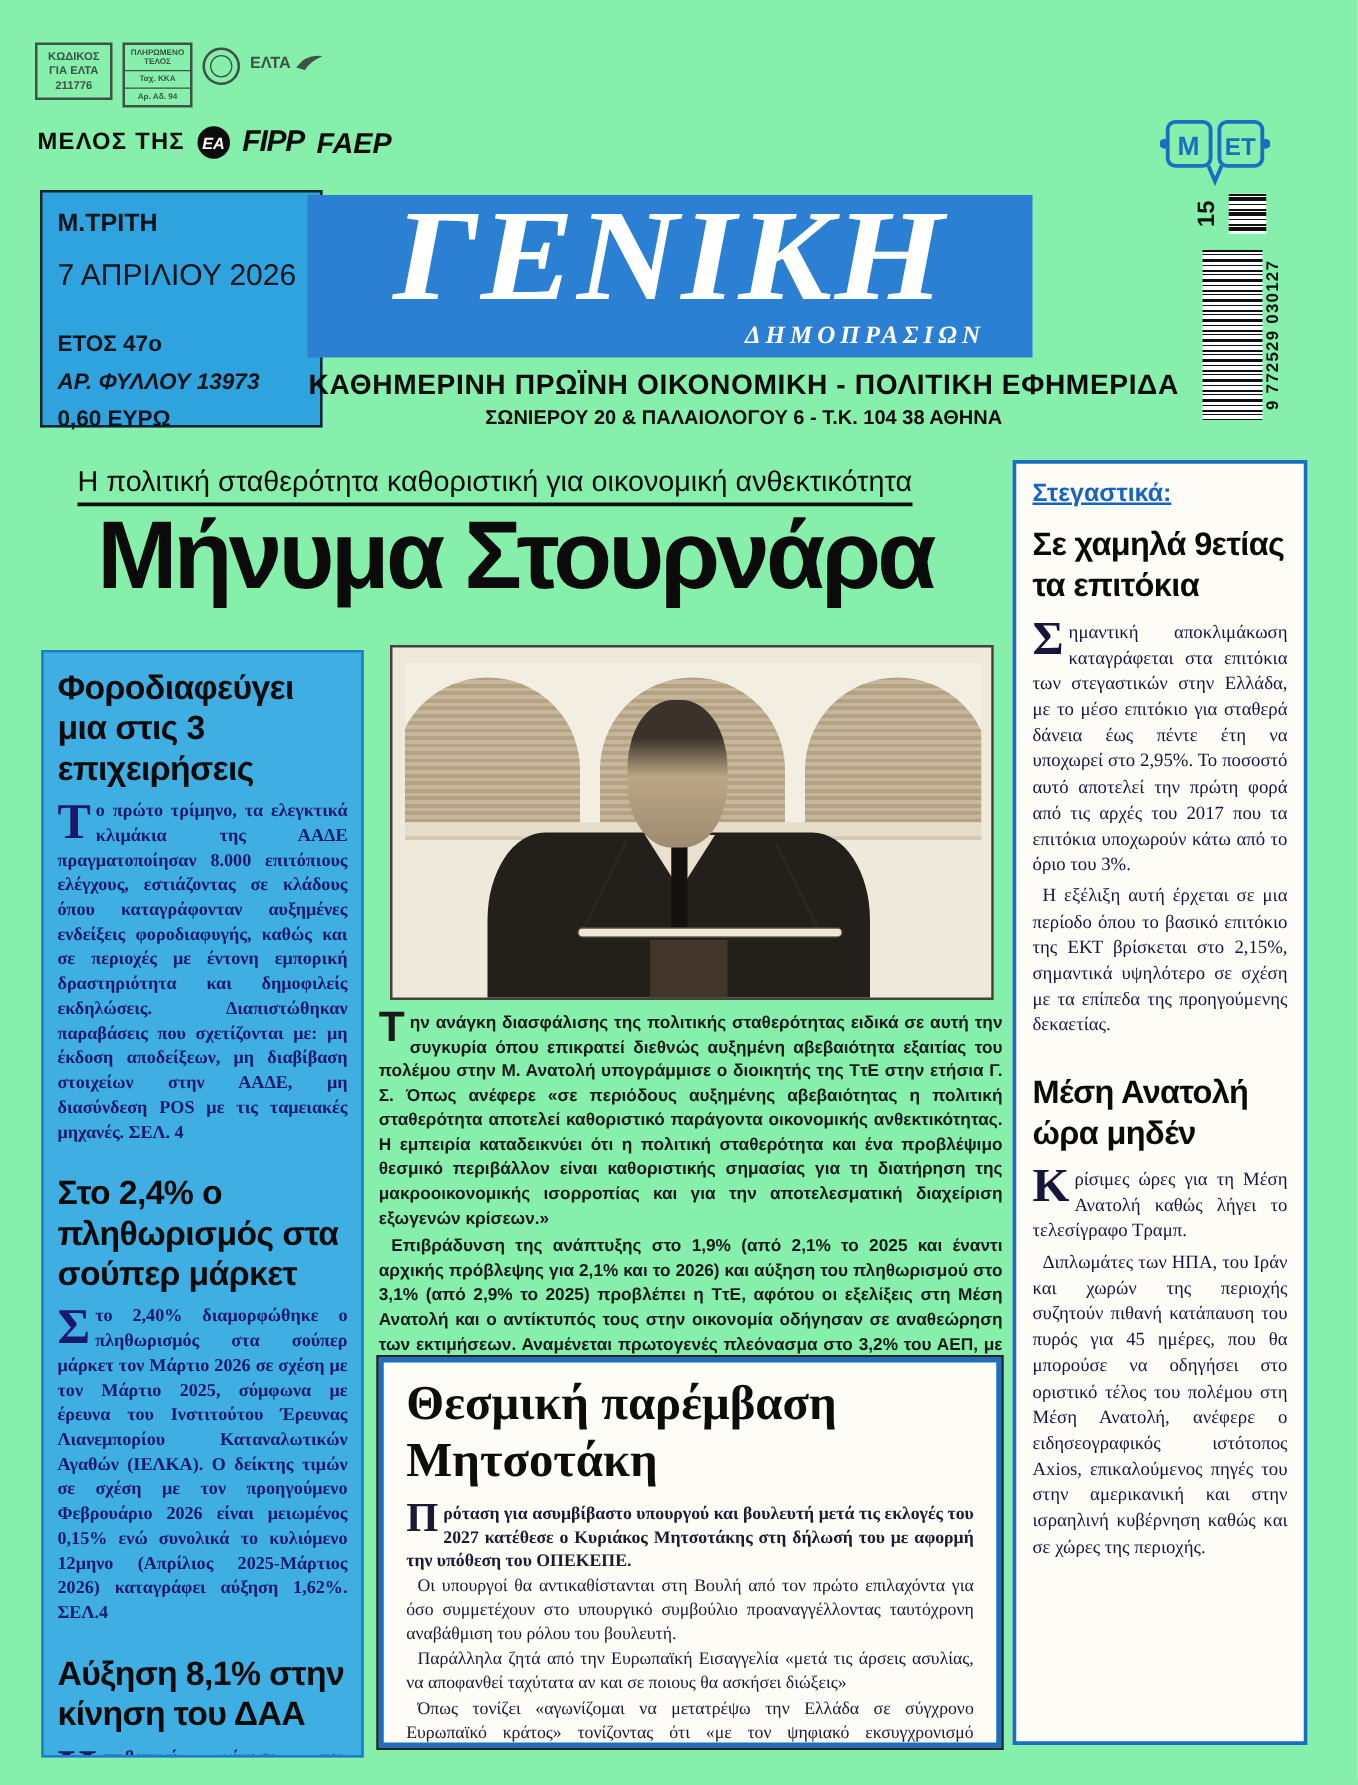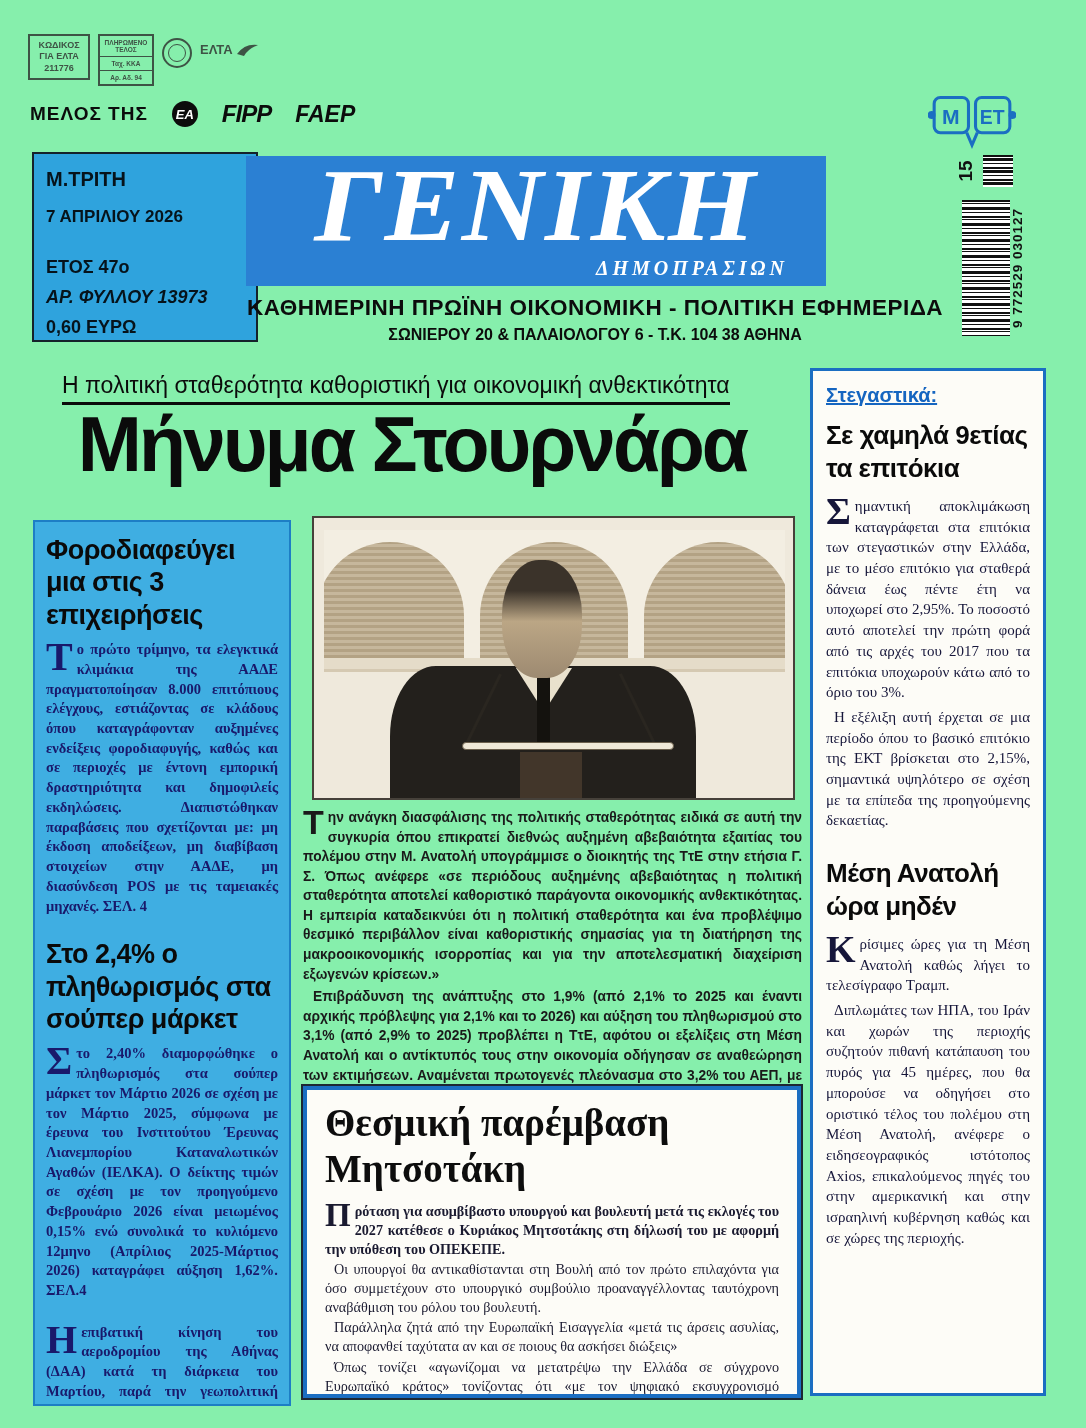--- a/index.html
+++ b/index.html
@@ -11,33 +11,33 @@
   .stamp-box { border:2px solid #3E5345; text-align:center; font-weight:bold; }
   .stamp-code { width:62px; padding:4px 2px; font-size:9px; line-height:1.25; }
   .stamp-fee { width:56px; font-size:6.5px; }
   .stamp-fee .cell { padding:3px 1px; border-bottom:1px solid #3E5345; }
   .stamp-fee .cell:last-child { border-bottom:none; }
   .stamp-circle { width:30px; height:30px; border:2px solid #3E5345; border-radius:50%; position:relative; margin-top:4px; }
   .stamp-circle::after { content:""; position:absolute; inset:4px; border:1px solid #3E5345; border-radius:50%; }
   .elta-mark { display:flex; align-items:center; gap:2px; margin-top:8px; font-weight:bold; font-size:13px; }
 
   
-  .member-row { position:absolute; left:30px; top:100px; display:flex; align-items:center; gap:24px; }
+  .member-row { position:absolute; left:30px; top:100px; display:flex; align-items:center; gap:10px; }
   .member-label { font-weight:bold; font-size:19px; letter-spacing:1px; color:#0c0c0c; }
   .member-badge { width:26px; height:26px; background:#0c0c0c; color:#fff; border-radius:50%; font-weight:bold; font-size:13px; display:flex; align-items:center; justify-content:center; font-style:italic; }
   .member-fipp { font-weight:bold; font-size:24px; font-style:italic; letter-spacing:-1px; color:#0c0c0c; }
   .member-faep { font-weight:bold; font-size:23px; font-style:italic; letter-spacing:0px; color:#0c0c0c; }
 
   
   .met-logo { position:absolute; left:928px; top:90px; }
 
   
   .issue-box { position:absolute; left:32px; top:152px; width:226px; height:190px; background:#2FA3DD; border:2px solid #15222b; padding:14px 12px; color:#06131b; }
   .issue-day { font-weight:bold; font-size:20px; }
-  .issue-date { font-weight:bold; font-size:17px; margin-top:16px; }
+  .issue-date { font-weight:normal; font-size:24px; margin-top:16px; }
   .issue-year { font-weight:bold; font-size:18px; margin-top:30px; }
   .issue-number { font-weight:bold; font-size:18px; margin-top:9px;font-style:italic; }
   .issue-price { font-weight:bold; font-size:18px; margin-top:9px; }
 
   
   .masthead { position:absolute; left:246px; top:156px; width:580px; height:130px; background:#2B80D3; }
   .masthead-title { position:absolute; left:0; right:0; top:-4px; text-align:center; font-family:"Liberation Serif", serif; font-style:italic; font-weight:bold; font-size:104px; line-height:1.02; color:#fff; letter-spacing:2px; transform:scaleX(1.08); }
   .masthead-sub { position:absolute; right:38px; bottom:6px; font-family:"Liberation Serif", serif; font-style:italic; font-weight:bold; font-size:20px; color:#fff; letter-spacing:4px; }
   .tagline { position:absolute; left:246px; top:295px; width:698px; text-align:center; font-weight:bold; font-size:22.5px; letter-spacing:0.5px; color:#0c0c0c; }
   .address { position:absolute; left:246px; top:326px; width:698px; text-align:center; font-weight:bold; font-size:16px; color:#0c0c0c; }
@@ -171,20 +171,21 @@
   <div class="left-col">
     <div class="lc-article">
       <div class="lc-head">Φοροδιαφεύγει μια στις 3 επιχειρήσεις</div>
       <p class="lc-body"><span class="dc">Τ</span><span>ο πρώτο τρίμηνο, τα ελεγκτικά κλιμάκια της ΑΑΔΕ πραγματοποίησαν 8.000 επιτόπιους ελέγχους, εστιάζοντας σε κλάδους όπου καταγράφονταν αυξημένες ενδείξεις φοροδιαφυγής, καθώς και σε περιοχές με έντονη εμπορική δραστηριότητα και δημοφιλείς εκδηλώσεις. Διαπιστώθηκαν παραβάσεις που σχετίζονται με: μη έκδοση αποδείξεων, μη διαβίβαση στοιχείων στην ΑΑΔΕ, μη διασύνδεση POS με τις ταμειακές μηχανές. ΣΕΛ. 4</span></p>
     </div>
     <div class="lc-article">
       <div class="lc-head">Στο 2,4% ο πληθωρισμός στα σούπερ μάρκετ</div>
       <p class="lc-body"><span class="dc">Σ</span><span>το 2,40% διαμορφώθηκε ο πληθωρισμός στα σούπερ μάρκετ τον Μάρτιο 2026 σε σχέση με τον Μάρτιο 2025, σύμφωνα με έρευνα του Ινστιτούτου Έρευνας Λιανεμπορίου Καταναλωτικών Αγαθών (ΙΕΛΚΑ). Ο δείκτης τιμών σε σχέση με τον προηγούμενο Φεβρουάριο 2026 είναι μειωμένος 0,15% ενώ συνολικά το κυλιόμενο 12μηνο (Απρίλιος 2025-Μάρτιος 2026) καταγράφει αύξηση 1,62%. ΣΕΛ.4</span></p>
     </div>
     <div class="lc-article">
+      <div class="lc-head">Αύξηση 8,1% στην κίνηση του ΔΑΑ</div>
       <p class="lc-body"><span class="dc">Η</span><span>επιβατική κίνηση του αεροδρομίου της Αθήνας (ΔΑΑ) κατά τη διάρκεια του Μαρτίου, παρά την γεωπολιτική κρίση στη Μέση Ανατολή, ανήλθε σε 2,31 εκατ., αυξημένη 3,8%. Συνολικά, κατά τους πρώτους τρεις μήνες του έτους, η κίνηση του αεροδρομίου έφθασε τους 6,28 εκ. επιβάτες, σημειώνοντας άνοδο της τάξης του 8,1%.</span></p>
     </div>
   </div>
 
   <div class="photo">
     <div class="wall">
       <div class="arch" style="left:-8px"></div>
       <div class="arch" style="left:156px"></div>
       <div class="arch" style="left:320px"></div>
 

